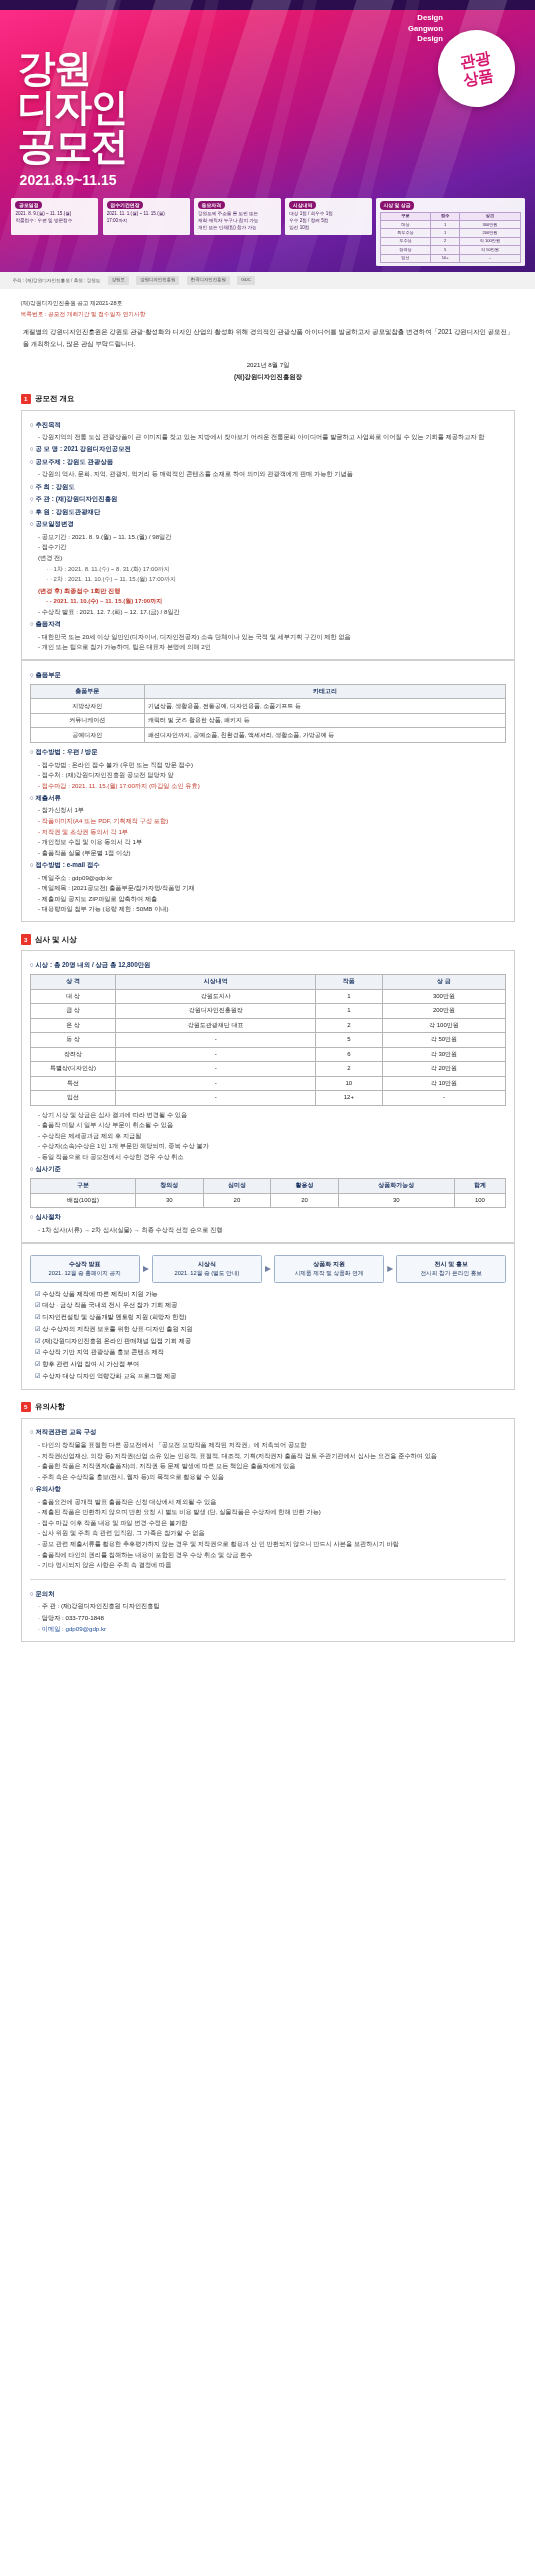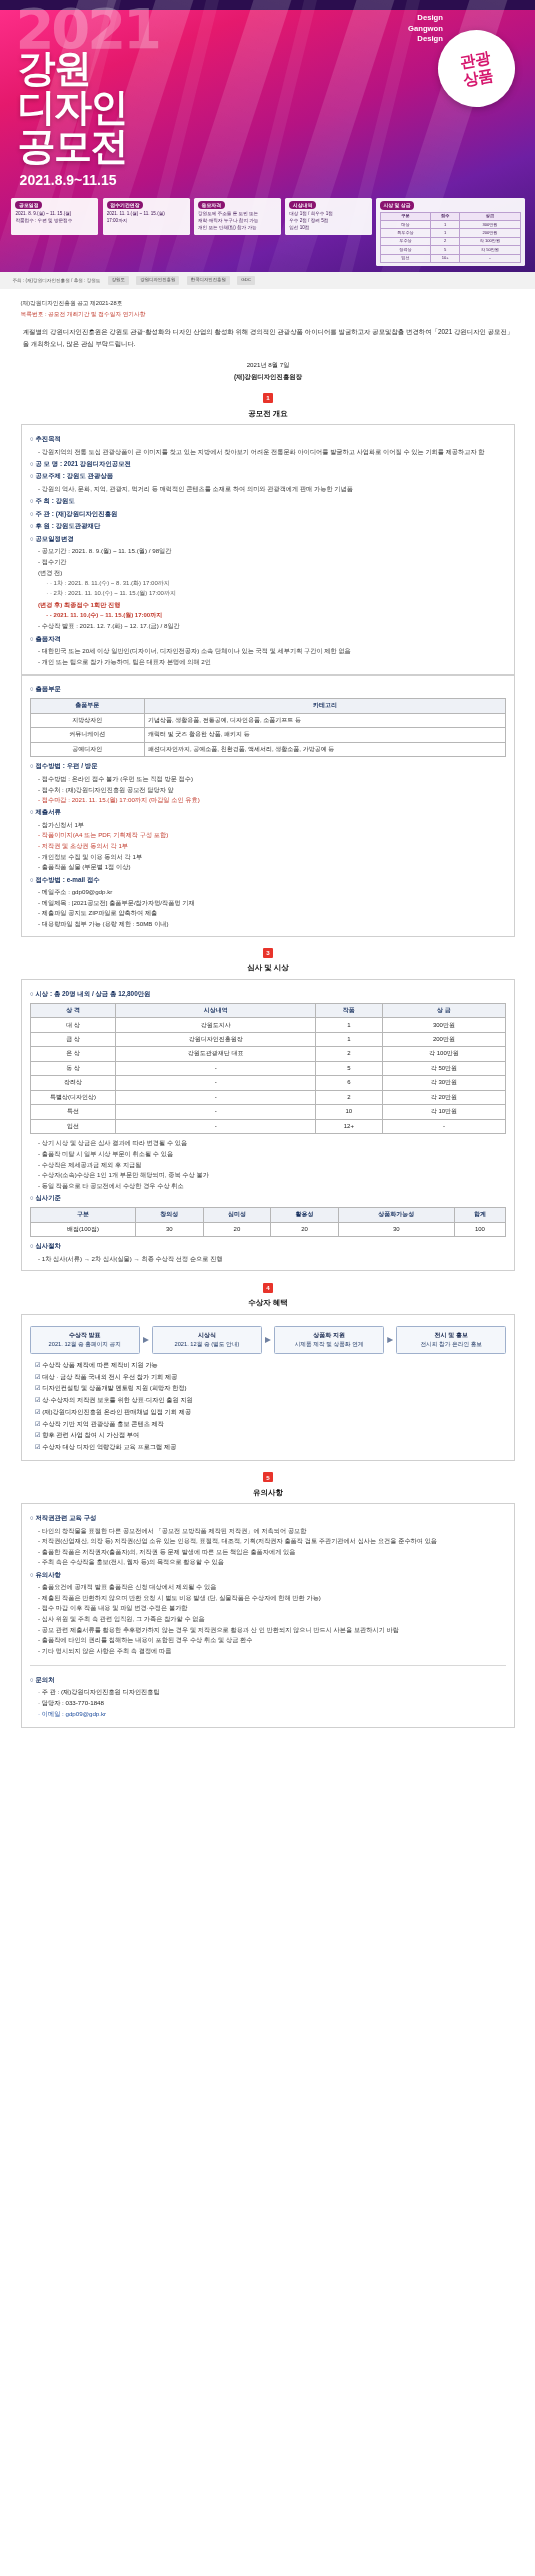--- a/index.html
+++ b/index.html
@@ -120,21 +120,21 @@
   .org-line.red { color:#c0392b; }
   .doc-title {
     text-align:center; font-size:9.8px; font-weight:bold; color:#111;
     margin:8.2px 0 5.2px 0; padding-bottom:4.1px;
     border-bottom:1px solid #333;
   }
   .intro { font-size:6.4px; line-height:1.85; margin:7.2px 2.1px 9.3px 2.1px; text-align:justify; }
   .sign-date { text-align:center; font-size:6.2px; margin:10.3px 0 2.1px 0; }
   .sign-org { text-align:center; font-size:6.4px; font-weight:bold; margin:0 0 11.3px 0; }
 
-  .sec-head { display:flex; align-items:center; gap:4.1px; margin:11.3px 0 5.2px 0;flex-direction:column; }
+  .sec-head { display:flex; align-items:center; gap:4.1px; margin:11.3px 0 5.2px 0; }
   .sec-num {
     width:10.3px; height:10.3px; background:#e8342b; color:#fff;
     font-size:6.2px; font-weight:bold; display:flex; align-items:center; justify-content:center;
     border-radius:1px;
   }
   .sec-title { font-size:7.5px; font-weight:bold; color:#111; }
   .sec-body { border:0.5px solid #cfcfcf; padding:6.2px 8.2px; }
 
   .l1 { margin:2.6px 0 2.6px 0; font-size:6.4px; font-weight:bold; color:#17305e; }
   .l1:before { content:"○ "; color:#17305e; }
@@ -181,21 +181,20 @@
       <div class="ray" style="left:31px;"></div>
       <div class="ray" style="left:108px;"></div>
       <div class="ray" style="left:206px;"></div>
       <div class="ray" style="left:309px;"></div>
       <div class="ray" style="left:422px;"></div>
       <div class="stripe" style="left:72px;"></div>
       <div class="stripe" style="left:170px;"></div>
       <div class="stripe" style="left:268px;"></div>
       <div class="stripe" style="left:371px;"></div>
 
-      <div class="year">2021</div>
 
       <div class="poster-title">
         <div>강원</div>
         <div>디자인</div>
         <div>공모전</div>
       </div>
 
       <div class="poster-date">2021.8.9~11.15</div>
 
       <div class="gw-logo">
@@ -464,24 +463,20 @@
             <td>30</td>
             <td>100</td>
           </tr>
         </tbody>
       </table>
 
       <div class="l1">심사절차</div>
       <div class="l2">1차 심사(서류) → 2차 심사(실물) → 최종 수상작 선정 순으로 진행</div>
     </div>
 
-    <div class="sec-head">
-      <div class="sec-num">4</div>
-      <div class="sec-title">수상자 혜택</div>
-    </div>
     <div class="sec-body">
       <div class="flow">
         <div class="flow-box">
           <b>수상작 발표</b>
           <span>2021. 12월 중
 홈페이지 공지</span>
         </div>
         <div class="flow-arrow">▶</div>
         <div class="flow-box">
           <b>시상식</b>

